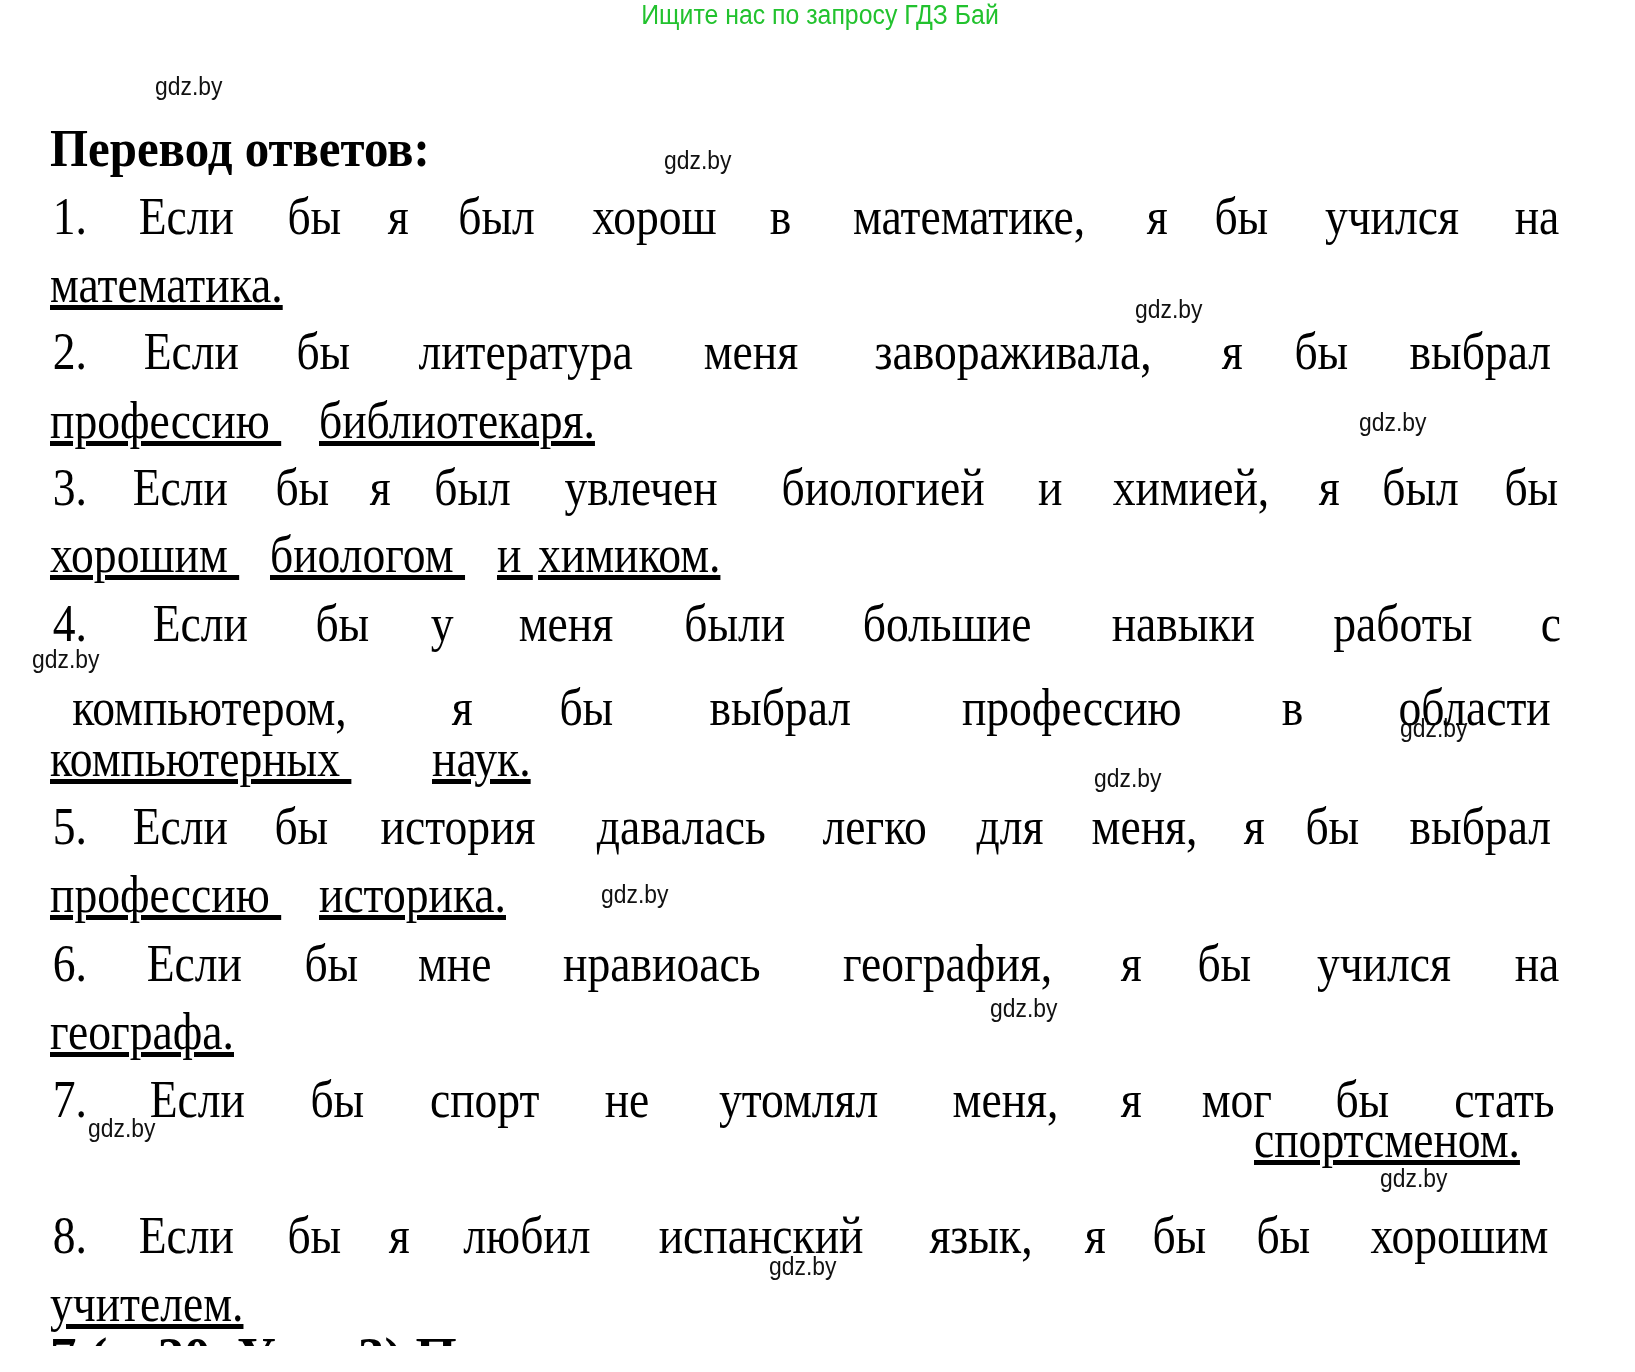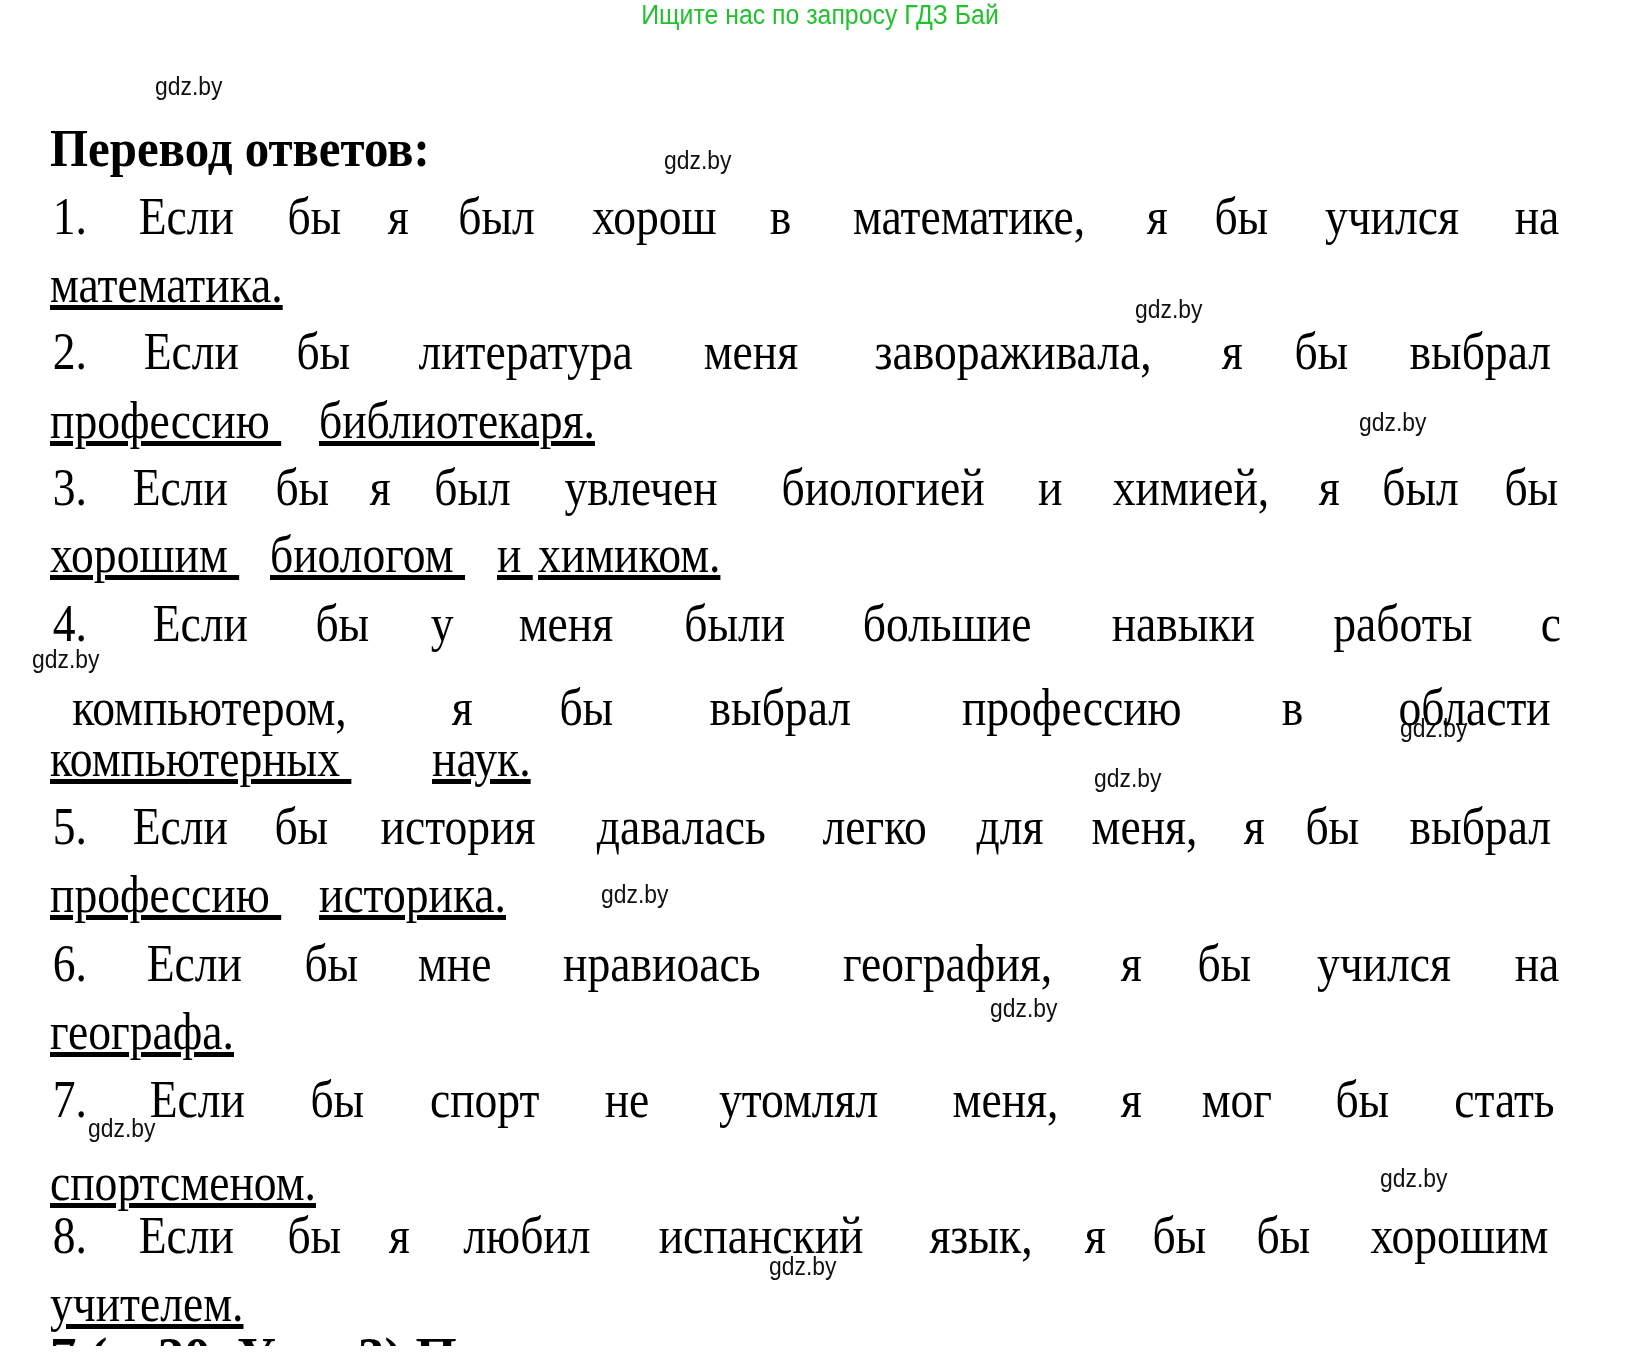--- a/index.html
+++ b/index.html
@@ -179,21 +179,21 @@
         <span class="w">бы</span>
         <span class="w">спорт</span>
         <span class="w">не</span>
         <span class="w">утомлял</span>
         <span class="w">меня,</span>
         <span class="w">я</span>
         <span class="w">мог</span>
         <span class="w">бы</span>
         <span class="w">стать</span>
       </div>
-      <div class="line left" style="top: 1152px;">
+      <div class="line left" style="top: 1109px; justify-content: flex-end;">
         <span class="w">спортсменом.</span>
       </div>
       <div class="line" style="top: 1205px;">
         <span class="w">8.</span>
         <span class="w">Если</span>
         <span class="w">бы</span>
         <span class="w">я</span>
         <span class="w">любил</span>
         <span class="w">испанский</span>
         <span class="w">язык,</span>

